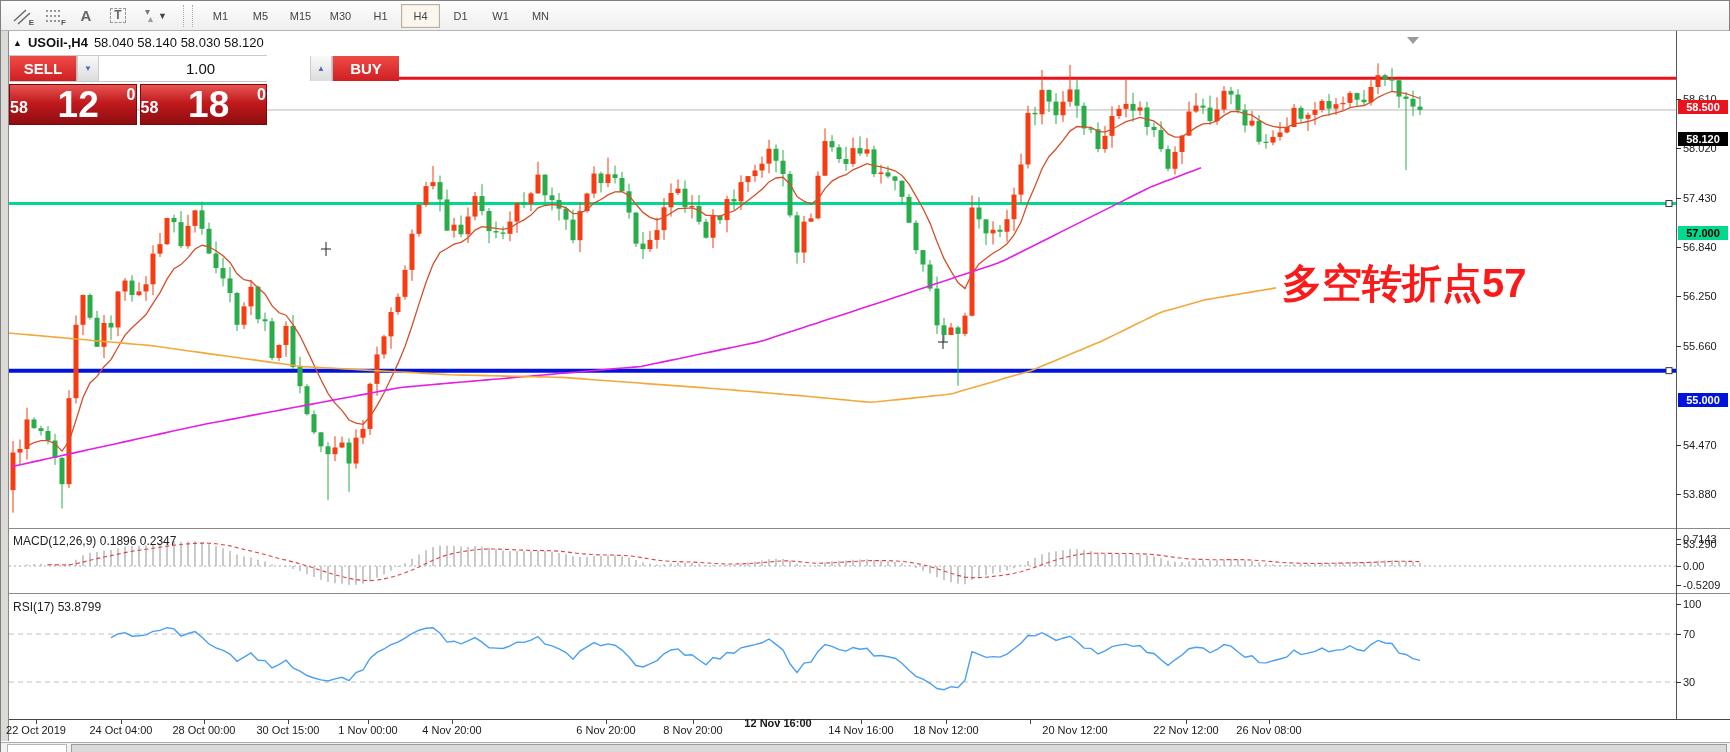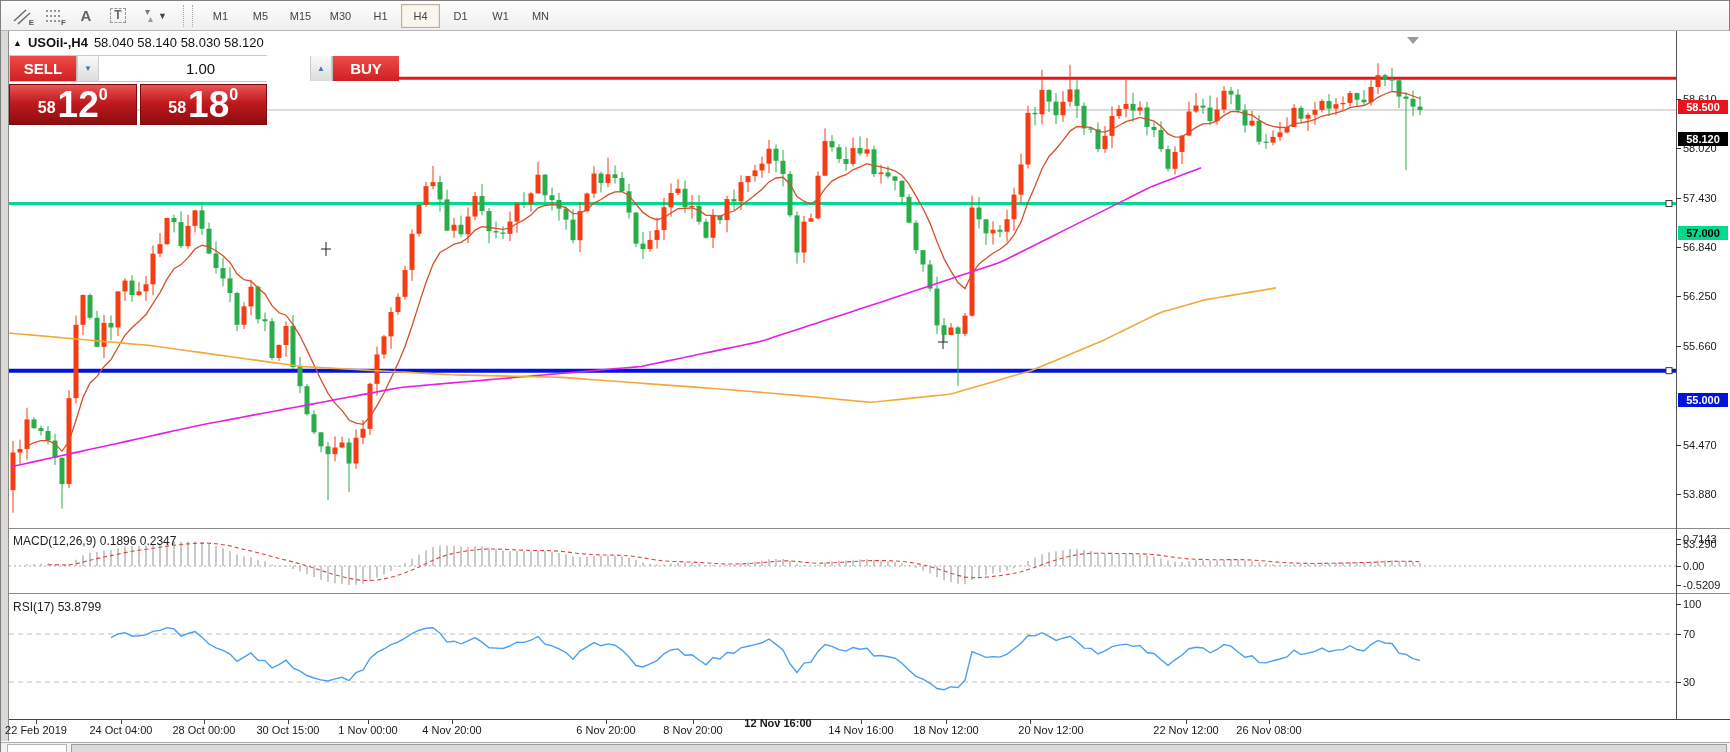--- a/index.html
+++ b/index.html
@@ -26,21 +26,21 @@
   .chart-title{position:absolute;left:12px;top:4px;font-size:13px;color:#111;z-index:20;display:flex;align-items:center;gap:6px;}
   .chart-title .tri{font-size:9px;}
   
   .trade-panel{position:absolute;left:8px;top:24px;width:258px;z-index:25;}
   .tp-row{display:flex;height:27px;background:#fff;border:1px solid #c9c9c9;box-sizing:border-box;}
   .tp-btn{flex:0 0 66px;border:none;color:#fff;font-size:15px;font-weight:bold;font-family:"Liberation Sans",sans-serif;background:linear-gradient(#ee4b45,#cf1f23);cursor:pointer;}
   .vol-group{flex:1;display:flex;border-left:1px solid #bbb;border-right:1px solid #bbb;}
   .vol-btn{width:22px;border:none;background:linear-gradient(#fafafa,#dcdcdc);color:#4a6fbb;font-size:8px;cursor:pointer;border-left:1px solid #ccc;border-right:1px solid #ccc;}
   .vol-input{flex:1;border:none;outline:none;font-size:15px;text-align:center;padding-right:10px;font-family:"Liberation Sans",sans-serif;color:#111;}
   .tp-tiles{display:flex;gap:3px;margin-top:2px;}
-  .tile{flex:1;height:41px;background:linear-gradient(180deg,#e75552 0%,#c11a1d 45%,#8d0d10 100%);border:1px solid #7c0a0c;color:#fff;display:flex;align-items:flex-end;justify-content:center;padding-bottom:4px;box-sizing:border-box;cursor:pointer;}
+  .tile{flex:1;height:41px;background:linear-gradient(180deg,#e75552 0%,#c11a1d 45%,#8d0d10 100%);border:1px solid #7c0a0c;color:#fff;display:flex;align-items:flex-end;justify-content:space-between;padding-bottom:4px;box-sizing:border-box;cursor:pointer;}
   .tile .psmall{font-size:16px;font-weight:bold;margin-bottom:3px;margin-right:2px;}
   .tile .pbig{font-size:37px;font-weight:bold;line-height:0.82;}
   .tile .psup{font-size:16px;font-weight:bold;align-self:flex-start;margin-top:1px;}
   
   .price-tick{position:absolute;left:1682px;width:48px;font-size:11px;color:#1a1a1a;transform:translateY(-6px);z-index:6;}
   .tick-dash{position:absolute;left:1675px;width:5px;height:1px;background:#333;z-index:6;}
   .price-badge{position:absolute;left:1677px;width:50px;font-size:11px;font-weight:bold;text-align:center;padding:1px 0;transform:translateY(-8px);z-index:7;}
   .time-label{position:absolute;font-size:11px;color:#1a1a1a;transform:translateX(-50%);white-space:nowrap;z-index:6;}
   .time-tick{position:absolute;width:1px;height:4px;background:#444;z-index:6;}
   .ind-label{position:absolute;left:12px;font-size:12px;color:#222;z-index:6;}
@@ -765,20 +765,21 @@
       </div>
     </div>
 
     <div class="ind-label" style="top:503px">
       <span>MACD(12,26,9)</span>&nbsp;<span>0.1896 0.2347</span>
     </div>
     <div class="ind-label" style="top:569px">
       <span>RSI(17)</span>&nbsp;<span>53.8799</span>
     </div>
 
+    <div class="annotation" id="annotation" style="left: 1281px; top: 232px; font-size: 40px; color: rgb(251, 26, 26);">多空转折点57</div>
 
     <div id="price-axis">
         <div class="tick-dash" style="top: 68px;"></div>
         <div class="price-tick" style="top: 68px;">58.610</div>
         <div class="tick-dash" style="top: 117.3px;"></div>
         <div class="price-tick" style="top: 117.3px;">58.020</div>
         <div class="tick-dash" style="top: 166.601px;"></div>
         <div class="price-tick" style="top: 166.601px;">57.430</div>
         <div class="tick-dash" style="top: 215.901px;"></div>
         <div class="price-tick" style="top: 215.901px;">56.840</div>
@@ -804,21 +805,21 @@
         <div class="price-tick" style="top: 554px;">-0.5209</div>
         <div class="tick-dash" style="top: 573px;"></div>
         <div class="price-tick" style="top: 573px;">100</div>
         <div class="tick-dash" style="top: 603px;"></div>
         <div class="price-tick" style="top: 603px;">70</div>
         <div class="tick-dash" style="top: 651px;"></div>
         <div class="price-tick" style="top: 651px;">30</div>
       </div>
     <div id="time-axis">
         <div class="time-tick" style="left: 35px; top: 689px;"></div>
-        <div class="time-label" style="left: 35px; top: 693px;">22 Feb 2019</div>
+        <div class="time-label" style="left: 35px; top: 693px;">22 Oct 2019</div>
         <div class="time-tick" style="left: 120px; top: 689px;"></div>
         <div class="time-label" style="left: 120px; top: 693px;">24 Oct 04:00</div>
         <div class="time-tick" style="left: 203px; top: 689px;"></div>
         <div class="time-label" style="left: 203px; top: 693px;">28 Oct 00:00</div>
         <div class="time-tick" style="left: 287px; top: 689px;"></div>
         <div class="time-label" style="left: 287px; top: 693px;">30 Oct 15:00</div>
         <div class="time-tick" style="left: 367px; top: 689px;"></div>
         <div class="time-label" style="left: 367px; top: 693px;">1 Nov 00:00</div>
         <div class="time-tick" style="left: 451px; top: 689px;"></div>
         <div class="time-label" style="left: 451px; top: 693px;">4 Nov 20:00</div>
@@ -826,21 +827,21 @@
         <div class="time-label" style="left: 605px; top: 693px;">6 Nov 20:00</div>
         <div class="time-tick" style="left: 692px; top: 689px;"></div>
         <div class="time-label" style="left: 692px; top: 693px;">8 Nov 20:00</div>
         <div class="time-tick" style="left: 777px; top: 689px;"></div>
         <div class="time-label" style="left: 777px; top: 686px; font-weight: bold;">12 Nov 16:00</div>
         <div class="time-tick" style="left: 860px; top: 689px;"></div>
         <div class="time-label" style="left: 860px; top: 693px;">14 Nov 16:00</div>
         <div class="time-tick" style="left: 945px; top: 689px;"></div>
         <div class="time-label" style="left: 945px; top: 693px;">18 Nov 12:00</div>
         <div class="time-tick" style="left: 1029px; top: 689px;"></div>
-        <div class="time-label" style="left: 1050px; top: 693px;">20 Nov 12:00</div>
+        <div class="time-label" style="left: 1074px; top: 693px;">20 Nov 12:00</div>
         <div class="time-tick" style="left: 1185px; top: 689px;"></div>
         <div class="time-label" style="left: 1185px; top: 693px;">22 Nov 12:00</div>
         <div class="time-tick" style="left: 1268px; top: 689px;"></div>
         <div class="time-label" style="left: 1268px; top: 693px;">26 Nov 08:00</div>
       </div>
 
     <div class="hscroll">
       <div class="hscroll-left"></div>
       <div class="hscroll-thumb"></div>
     </div>

